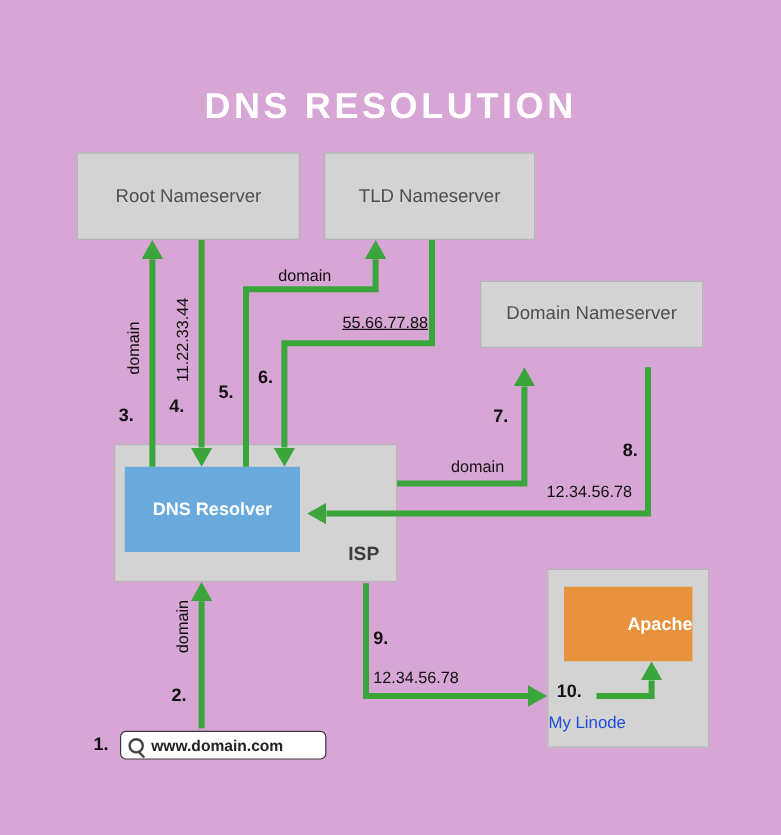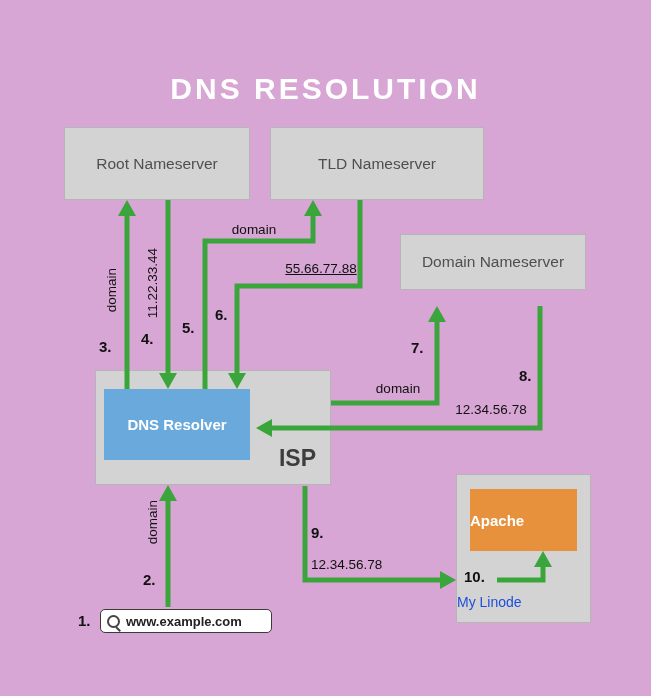--- a/index.html
+++ b/index.html
@@ -20,44 +20,44 @@
   .gbox {
     position: absolute;
     background: #d3d3d3;
     border: 1px solid #b5b5b5;
     box-sizing: border-box;
     display: flex; align-items: center; justify-content: center;
     color: #4f4f4f; font-size: 15.5px;
     z-index: 1;
   }
   .root   { left: 64px;  top: 127px; width: 186px; height: 73px; }
-  .tld    { left: 270px; top: 127px; width: 214px; height: 73px; }
+  .tld    { left: 270px; top: 127px; width: 176px; height: 73px; }
   .domns  { left: 400px; top: 234px; width: 186px; height: 56px; }
   .isp    { left: 95px;  top: 370px; width: 236px; height: 115px; }
   .linode { left: 456px; top: 474px; width: 135px; height: 149px; }
 
   .isp-label {
     position: absolute; right: 14px; bottom: 12px;
-    font-size: 23px; font-weight: bold; color: #3d3d3d;
+    font-size: 16px; font-weight: bold; color: #3d3d3d;
   }
   .linode-label {
     position: absolute; left: 0; bottom: 12px; width: 100%;
     text-align: left; font-size: 14px; color: #1d4ed8;
   }
   .bluebox {
     position: absolute; left: 104px; top: 389px; width: 146px; height: 71px;
     background: #6aa9dc;
     display: flex; align-items: center; justify-content: center;
     color: #ffffff; font-size: 15px; font-weight: bold;
     z-index: 2;
   }
   .orangebox {
     position: absolute; left: 470px; top: 489px; width: 107px; height: 62px;
     background: #e8913d;
-    display: flex; align-items: center; justify-content: flex-start;
+    display: flex; align-items: center; justify-content: flex-end;
     color: #ffffff; font-size: 15px; font-weight: bold;
     z-index: 2;
   }
   svg.arrows {
     position: absolute; left: 0; top: 0; z-index: 5;
     pointer-events: none;
   }
   svg.arrows polyline {
     fill: none; stroke: #3aa53a; stroke-width: 5;
   }
@@ -159,16 +159,16 @@
   <span class="vlabel" style="left:104px; top:268px;">domain</span>
   <span class="vlabel" style="left:145px; top:248px;">11.22.33.44</span>
   <span class="albl center" style="left:224px; top:222px; width:60px;">domain</span>
   <span class="albl center" style="left:280px; top:261px; width:82px;text-decoration:underline;">55.66.77.88</span>
   <span class="albl center" style="left:370px; top:381px; width:56px;">domain</span>
   <span class="albl center" style="left:450px; top:402px; width:82px;">12.34.56.78</span>
   <span class="albl" style="left:311px; top:557px;">12.34.56.78</span>
 
   <div class="search">
     <span class="mag"></span>
-    <span class="surl">www.example.com</span>
+    <span class="surl">www.domain.com</span>
   </div>
 
 </div>
 
 </body></html>

